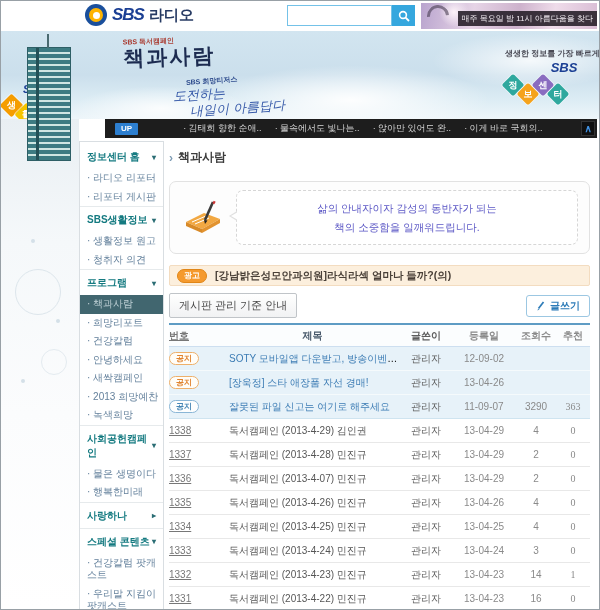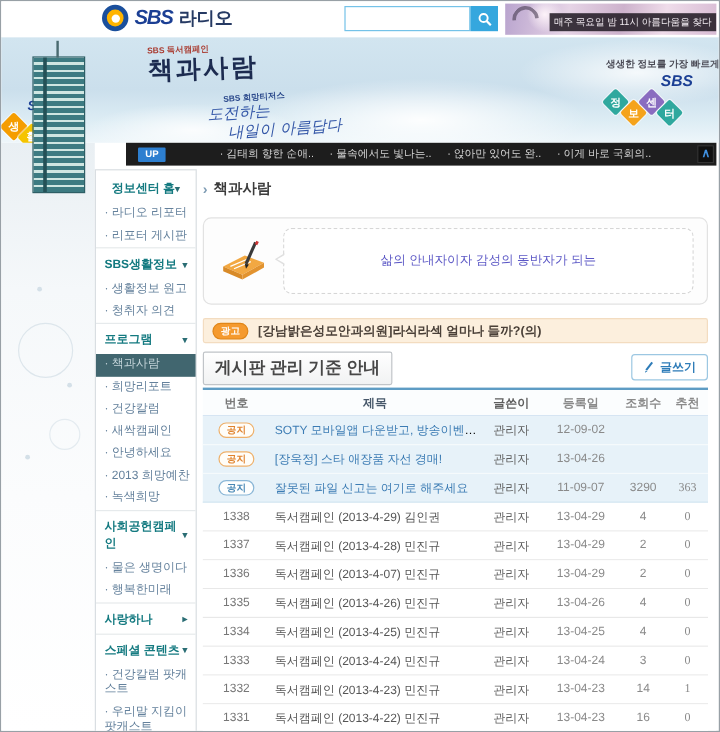--- a/index.html
+++ b/index.html
@@ -62,47 +62,47 @@
 
   
   .ticker{position:absolute;left:104px;top:118px;right:2px;height:19px;background:#1d1d1d;display:flex;align-items:center;z-index:6;gap:36px;}
   .up-badge{background:#2d7fd0;color:#fff;font-size:8px;font-weight:bold;padding:2px 6px;margin:0 9px 0 10px;border-radius:1px;line-height:1;}
   .titem{color:#d6d6d6;font-size:9px;margin-right:13px;white-space:nowrap;cursor:pointer;}
   .ticker-up-btn{margin-left:auto;width:17px;height:15px;background:#101010;color:#4090e0;display:flex;align-items:center;justify-content:center;font-size:10px;font-weight:bold;border:1px solid #333;margin-right:2px;cursor:pointer;line-height:1;}
 
   
   .menu{position:absolute;left:78px;top:140px;width:85px;min-height:455px;background:#fff;border:1px solid #d9dee2;z-index:6;padding:2px 0 12px;}
   .msec{display:flex;justify-content:space-between;align-items:center;padding:6px 7px 5px;border-top:1px solid #e6eaec;font-size:10px;font-weight:bold;color:#147a80;cursor:pointer;}
-  .msec:first-child{border-top:none;justify-content:center;}
+  .msec:first-child{border-top:none;}
   .msec .arr{color:#2a6d74;font-size:8px;}
   .mitem{padding:3px 4px 3px 7px;font-size:10px;color:#64819c;cursor:pointer;line-height:1.25;}
   .mitem.sel{background:#41666f;color:#c3d4d9;}
 
   
   .main{position:absolute;left:163px;top:140px;right:2px;bottom:0;background:#fff;z-index:4;}
   .ptitle{position:absolute;left:5px;top:8px;font-size:12px;font-weight:bold;color:#3c3c3c;display:flex;align-items:center;gap:5px;}
   .ptitle .chev{color:#7e9cb4;font-size:12px;font-weight:bold;}
   .intro{position:absolute;left:5px;right:7px;top:40px;height:73px;border:1px solid #e2e2e2;border-radius:7px;background:#fdfdfd;display:flex;align-items:center;}
   .intro-icon{width:66px;display:flex;justify-content:center;align-items:center;}
   .bubble{flex:1;margin:9px 11px 9px 0;height:55px;border:1px dashed #d6d6d6;border-radius:7px;background:#fff;display:flex;flex-direction:column;justify-content:center;text-align:center;font-size:10.5px;color:#5b57c5;line-height:1.8;position:relative;}
   .bubble::before{content:"";position:absolute;left:-8px;top:20px;border-top:5px solid transparent;border-bottom:5px solid transparent;border-right:8px solid #e0e0e0;}
   .bubble::after{content:"";position:absolute;left:-6px;top:21px;border-top:4px solid transparent;border-bottom:4px solid transparent;border-right:7px solid #fff;}
   .adrow{position:absolute;left:5px;right:7px;top:124px;height:21px;background:#fcefdd;border:1px solid #f3dcc0;display:flex;align-items:center;gap:8px;padding:0 7px;border-radius:2px;cursor:pointer;}
   .adbadge{background:#f59a2e;color:#fff;font-size:8px;font-weight:bold;padding:2px 6px;border-radius:8px;border:1px solid #e08618;line-height:1;}
   .adtitle{font-size:10.5px;font-weight:bold;color:#4a4038;white-space:nowrap;}
-  .guide-btn{position:absolute;left:5px;top:152px;border:1px solid #c0c4c8;background:linear-gradient(#fff,#f1f2f3);font-size:14px;font-weight:bold;color:#474747;padding:4px 9px;border-radius:2px;cursor:pointer;}
+  .guide-btn{position:absolute;left:5px;top:152px;border:1px solid #c0c4c8;background:linear-gradient(#fff,#f1f2f3);font-size:11px;font-weight:normal;color:#474747;padding:4px 9px;border-radius:2px;cursor:pointer;}
   .write-btn{position:absolute;right:7px;top:154px;border:1px solid #9cc7e2;background:#fff;font-size:10px;font-weight:bold;color:#2e7cb8;padding:3px 9px;border-radius:3px;display:flex;align-items:center;gap:4px;cursor:pointer;}
 
   
   .board{position:absolute;left:5px;right:7px;top:182px;border-top:2px solid #5e9cc4;}
   .thead{display:flex;align-items:center;height:22px;border-bottom:1px solid #cddff0;font-size:10px;font-weight:bold;color:#47586a;background:#fbfdfe;}
   .trow{display:flex;align-items:center;height:24px;font-size:10px;border-bottom:1px solid #e8e8e8;background:#fff;cursor:pointer;}
   .trow.notice{background:#e7f2f9;border-bottom:1px solid #f5fafc;}
   .trow.notice.last{border-bottom:1px solid #cfe4f0;}
-  .c-no{width:56px;text-align:center;color:#777;}
+  .c-no{width:56px;color:#777;text-decoration:underline;}
   .c-title{flex:1;text-align:left;padding-left:4px;overflow:hidden;white-space:nowrap;text-overflow:ellipsis;}
   .thead .c-title{text-align:center;padding-left:0;}
   .c-writer{width:52px;text-align:center;color:#5e5e5e;}
   .c-date{width:64px;text-align:center;color:#8a8a8a;}
   .c-views{width:40px;text-align:center;color:#8a8a8a;}
   .c-likes{width:34px;text-align:center;color:#8a8a8a;font-family:Liberation Serif, serif;}
   .badge{display:inline-block;font-size:8px;font-weight:bold;padding:1px 6px;border-radius:8px;background:#fffdf8;line-height:1.2;}
   .badge.orange{color:#e0832e;border:1px solid #eeb06a;}
   .badge.blue{color:#4787b5;border:1px solid #8ab6d6;background:#fdfefe;}
   .link{color:#565656;}
@@ -230,22 +230,22 @@
       </div>
       <div class="mitem">· 생활정보 원고</div>
       <div class="mitem">· 청취자 의견</div>
       <div class="msec">
         <span>프로그램</span>
         <span class="arr">▾</span>
       </div>
       <div class="mitem sel">· 책과사람</div>
       <div class="mitem">· 희망리포트</div>
       <div class="mitem">· 건강칼럼</div>
+      <div class="mitem">· 안녕하세요</div>
       <div class="mitem">· 새싹캠페인</div>
-      <div class="mitem">· 안녕하세요</div>
       <div class="mitem">· 2013 희망예찬</div>
       <div class="mitem">· 녹색희망</div>
       <div class="msec">
         <span>사회공헌캠페인</span>
         <span class="arr">▾</span>
       </div>
       <div class="mitem">· 물은 생명이다</div>
       <div class="mitem">· 행복한미래</div>
       <div class="msec">
         <span>사랑하나</span>
@@ -273,20 +273,21 @@
           <polygon points="20,30 38,20 38,24 20,34" fill="#e2932f"></polygon>
           <line x1="10" y1="23" x2="24" y2="17" stroke="#fff" stroke-width="1"></line>
           <line x1="13" y1="25" x2="27" y2="19" stroke="#fff" stroke-width="1"></line>
           <line x1="31" y1="3" x2="23" y2="21" stroke="#3a3a3a" stroke-width="2.6"></line>
           <polygon points="22,21 25.5,21.5 23,25" fill="#222"></polygon>
           <line x1="31" y1="3" x2="33" y2="4" stroke="#c33" stroke-width="3"></line>
         </svg>
       </div>
       <div class="bubble">
         <div>삶의 안내자이자 감성의 동반자가 되는</div>
+        <div>책의 소중함을 일깨워드립니다.</div>
       </div>
     </div>
 
     <div class="adrow">
       <span class="adbadge">광고</span>
       <span class="adtitle">[강남밝은성모안과의원]라식라섹 얼마나 들까?(의)</span>
     </div>
 
     <button class="guide-btn">게시판 관리 기준 안내</button>
     <button class="write-btn">

